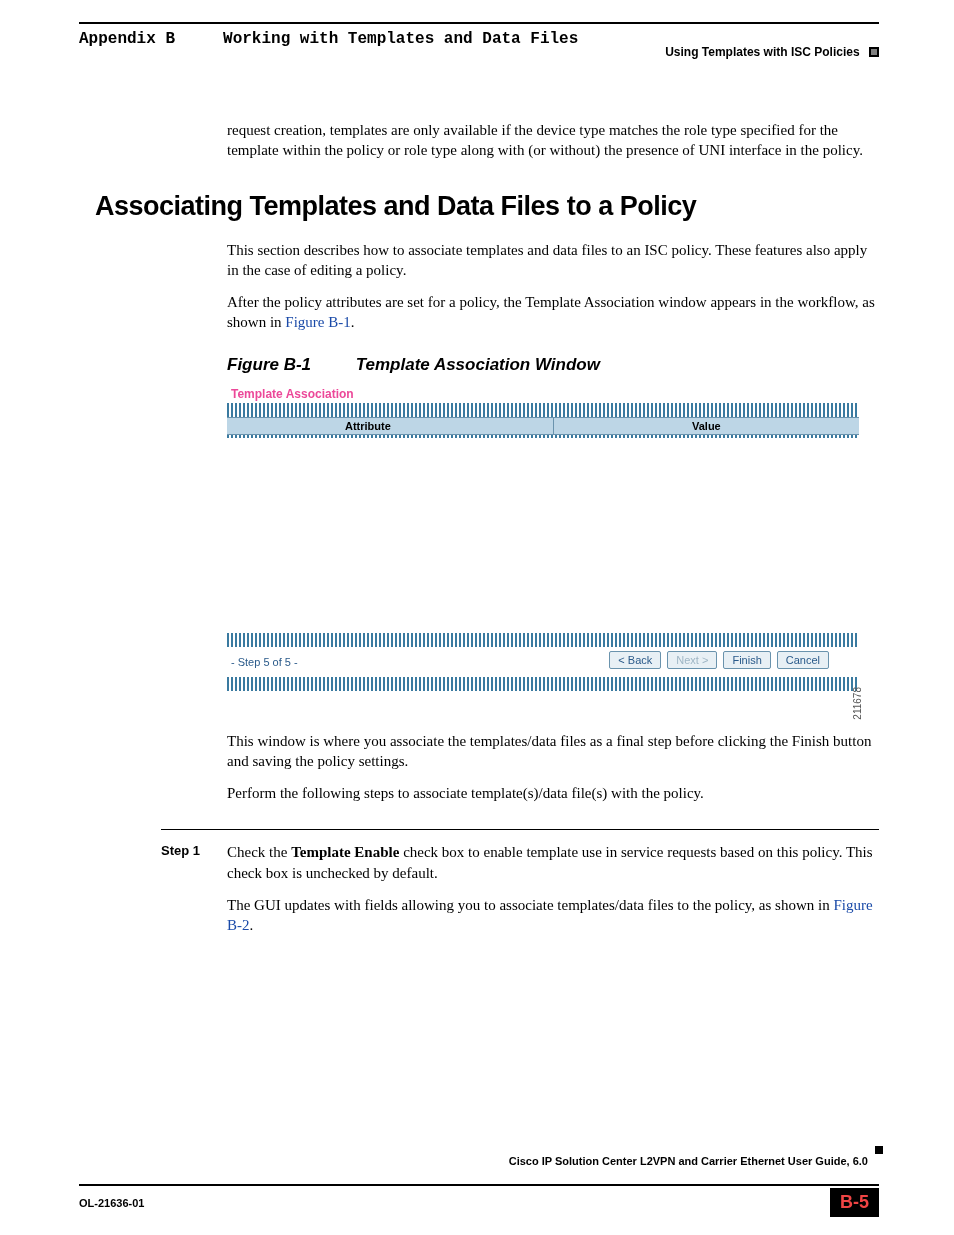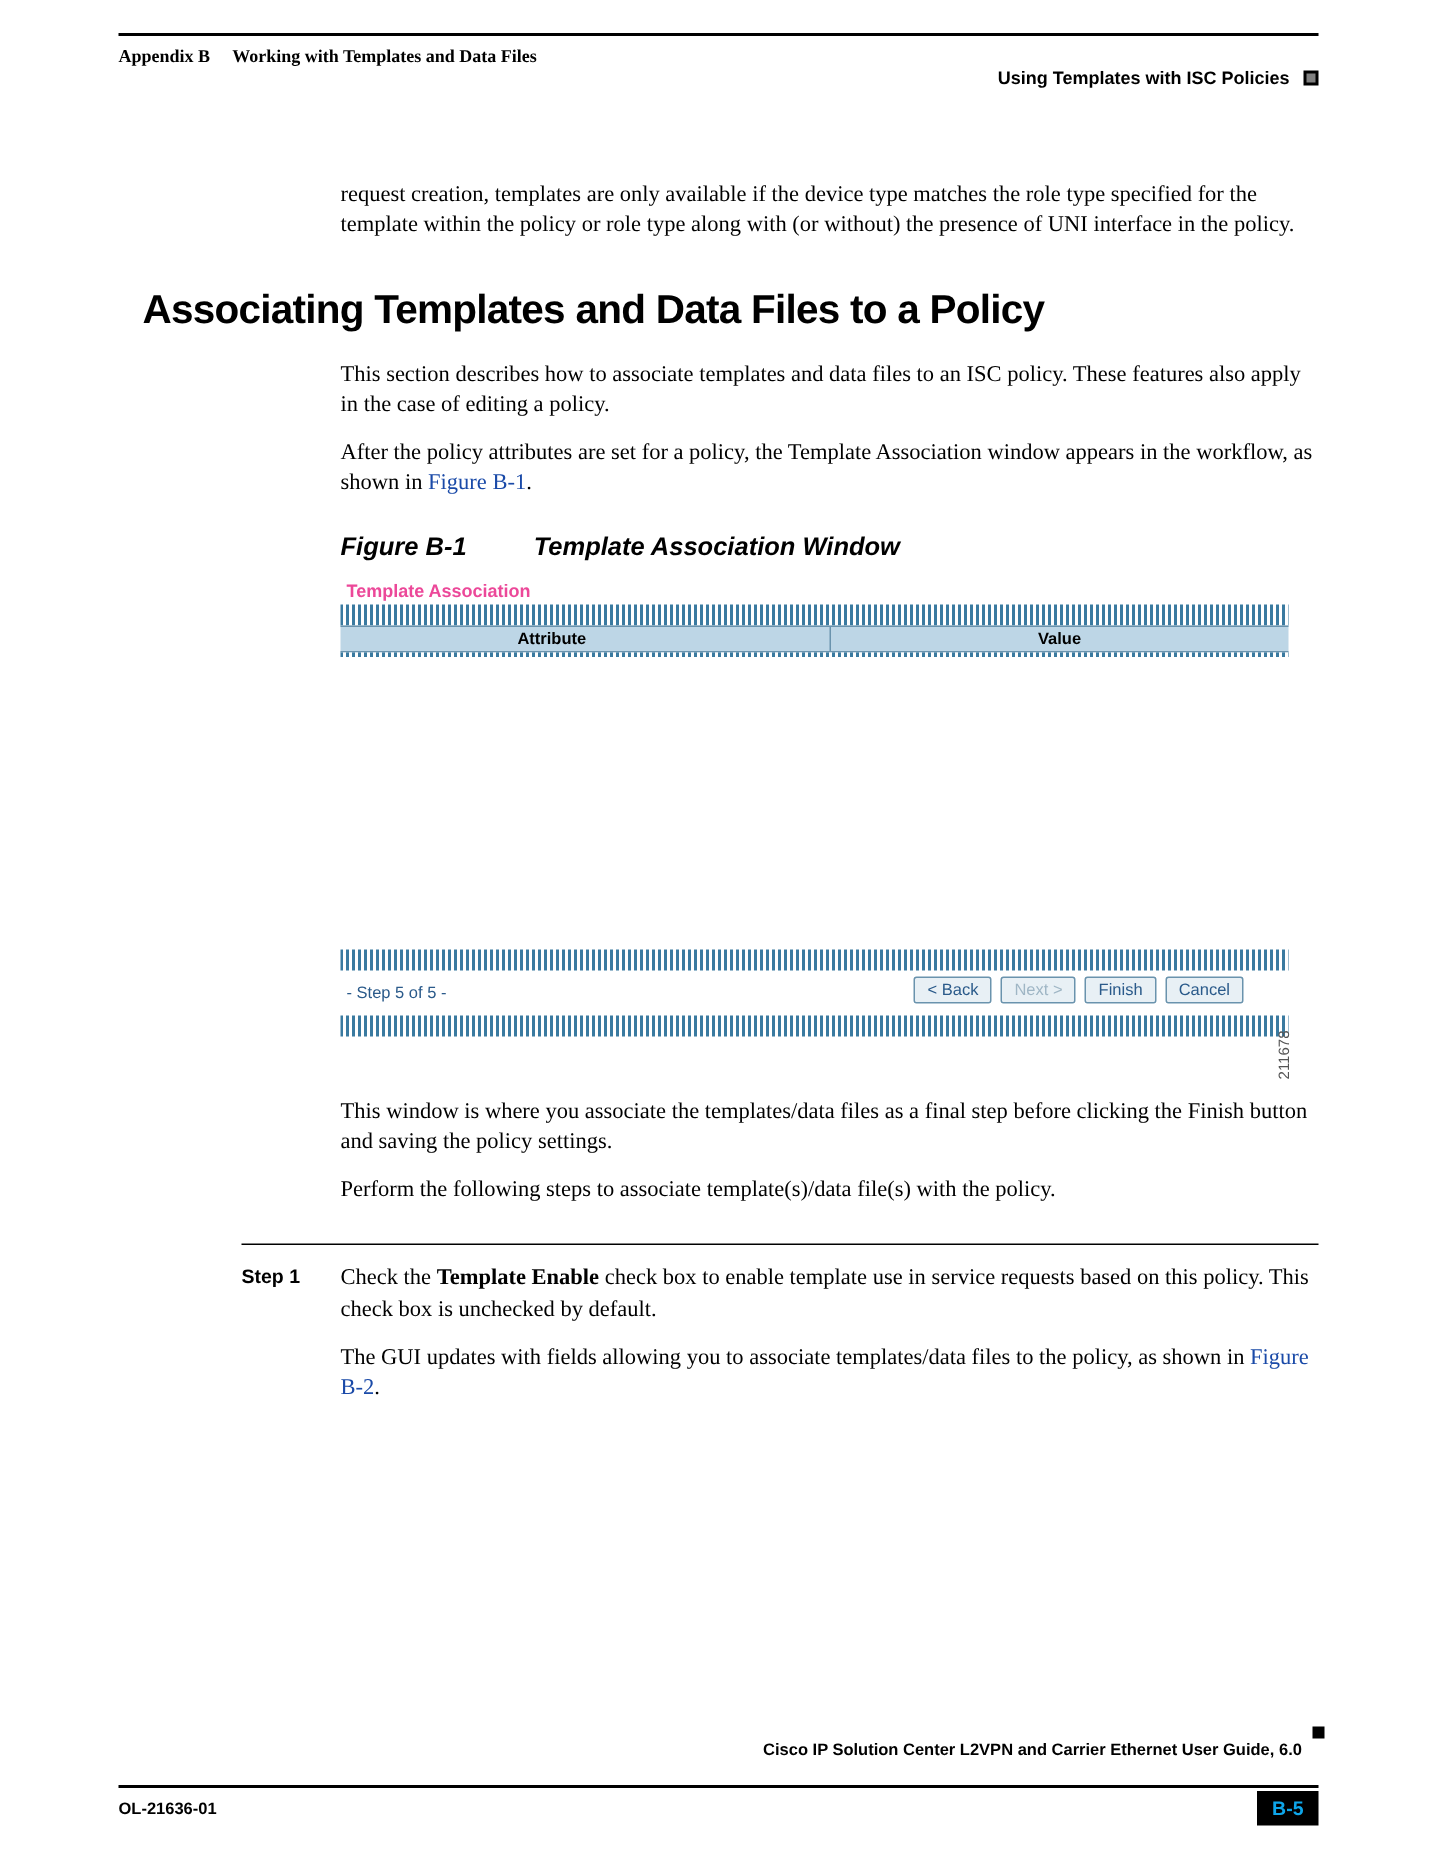--- a/index.html
+++ b/index.html
@@ -17,22 +17,22 @@
     height: 1235px;
     box-sizing: border-box;
   }
   .header-bar {
     position: absolute;
     top: 22px;
     left: 79px;
     width: 800px;
     border-top: 2px solid #000;
     padding-top: 6px;
-    font-family: Liberation Serif, serif;
-    font-size: 12px;
+    font-family: Liberation Mono, monospace;
+    font-size: 16px;
     font-weight: bold;
   }
   .header-bar .left {
     float: left;
   }
   .header-right {
     position: absolute;
     top: 45px;
     right: 75px;
     font-family: Arial, Helvetica, sans-serif;
@@ -225,23 +225,23 @@
   }
   .footer-row {
     display: flex;
     justify-content: space-between;
     align-items: center;
     margin-top: 2px;
   }
   .pg-badge {
     display: inline-block;
     background: #000;
-    color: #0ea5e9;
-    font-weight: bold;
-    font-size: 13px;
+    color: #ef4444;
+    font-weight: bold;
+    font-size: 18px;
     padding: 4px 10px;
   }
   .footer-marker {
     display:inline-block;
     width:8px;height:8px;
     background:#000;
     vertical-align:middle;
     position:relative;
     top:-12px;
     left:4px;

